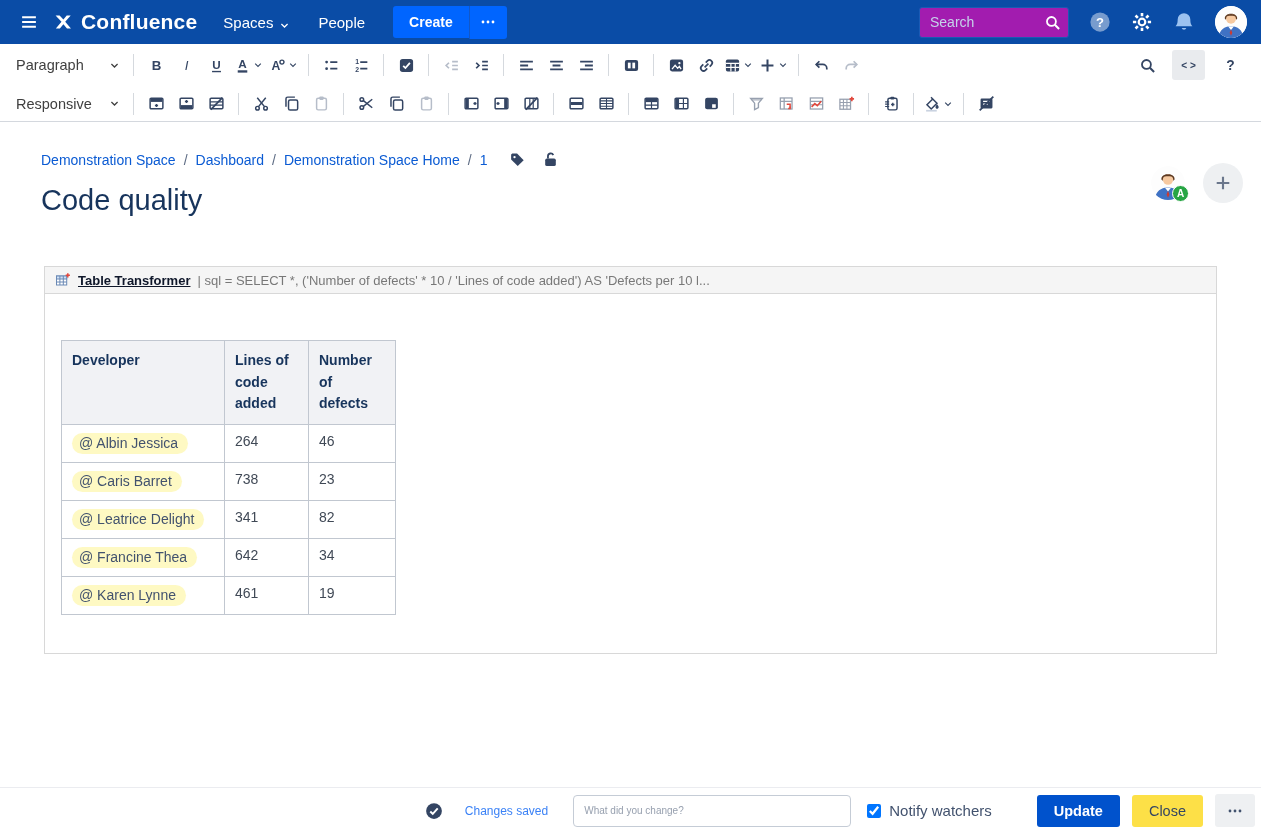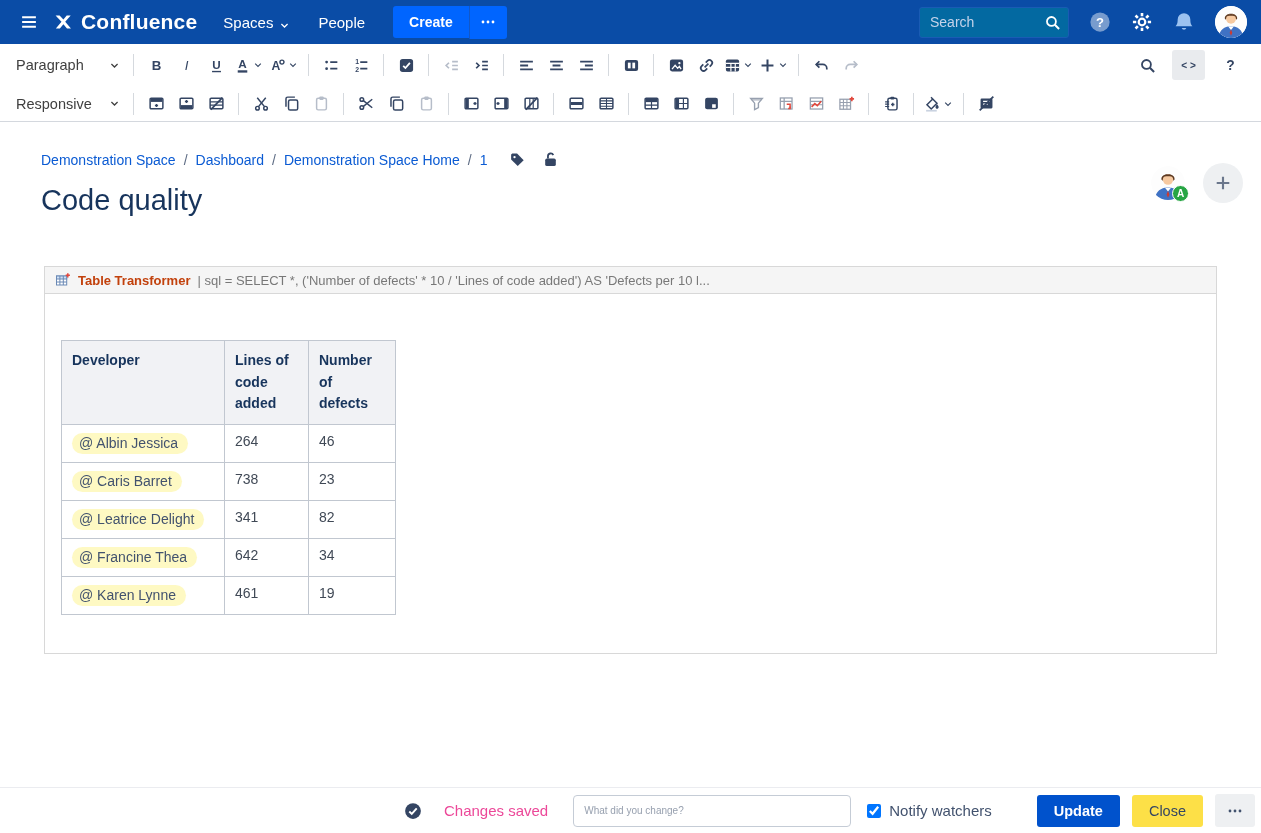--- a/index.html
+++ b/index.html
@@ -11,21 +11,21 @@
   .navbar { height:44px; background:#0a4ca6; display:flex; align-items:center; padding:0 14px; color:#fff; }
   .nav-btn { background:none; border:none; color:#fff; cursor:pointer; display:flex; align-items:center; }
   .hamburger { width:30px; height:30px; justify-content:center; margin-right:8px; }
   .logo { display:flex; align-items:center; gap:7px; margin-right:26px; cursor:pointer; }
   .logo-text { font-size:21px; font-weight:600; letter-spacing:.2px; color:#fff; }
   .nav-item { font-size:15px; color:#fff; display:flex; align-items:flex-end; gap:6px; margin-right:28px; cursor:pointer; }
   .btn-create { background:#0065FF; border:none; color:#fff; font-size:14px; font-weight:700; padding:8px 16px; border-radius:3px 0 0 3px; cursor:pointer; }
   .btn-create-more { background:#0065FF; border:none; border-left:1px solid #1258c8; color:#fff; width:38px; height:33px; border-radius:0 3px 3px 0; cursor:pointer; display:flex; align-items:center; justify-content:center; }
   .nav-right { margin-left:auto; display:flex; align-items:center; gap:20px; }
   .nav-search-wrap { position:relative; }
-  .nav-search { width:150px; height:31px; background:#0369a1; border:1px solid #1a5bb4; border-radius:3px; color:#fff; font-size:14px; padding:0 30px 0 10px; outline:none; }
+  .nav-search { width:150px; height:31px; background:#a21caf; border:1px solid #1a5bb4; border-radius:3px; color:#fff; font-size:14px; padding:0 30px 0 10px; outline:none; }
   .nav-search::placeholder { color:#c5d3ea; }
   .nav-search-icon { position:absolute; right:8px; top:7px; width:17px; height:17px; color:#fff; }
   .nav-circle-icon { width:22px; height:22px; color:#fff; }
   .bell { color:#9cc2f0; }
   .nav-avatar { width:32px; height:32px; border-radius:50%; overflow:hidden; cursor:pointer; background:#fff; }
 
   
   .toolbar { display:flex; align-items:center; padding:0 16px; background:#fff; }
   .toolbar.row1 { height:42px; }
   .toolbar.row2 { height:36px; border-bottom:1px solid #d4d8de; }
@@ -52,34 +52,34 @@
   .contrib-avatar svg { width:34px; height:34px; border-radius:50%; }
   .badge { position:absolute; right:-4px; bottom:-2px; width:17px; height:17px; border-radius:50%; background:#27A544; color:#fff; font-size:10px; font-weight:700; display:flex; align-items:center; justify-content:center; border:1px solid #fff; }
   .add-page-btn { width:40px; height:40px; border-radius:50%; background:#eef0f2; border:none; cursor:pointer; display:flex; align-items:center; justify-content:center; color:#6b778c; }
   .add-page-btn svg { width:18px; height:18px; }
   .page-title { margin:16px 0 0 41px; font-size:29px; font-weight:500; color:#17345c; }
 
   
   .macro { margin:49px 44px 0 44px; }
   .macro-header { height:28px; background:#f5f5f5; border:1px solid #d8d8d8; display:flex; align-items:center; padding:0 10px; gap:7px; font-size:13px; white-space:nowrap; overflow:hidden; }
   .macro-header .m-ic { width:16px; height:16px; flex:0 0 auto; }
-  .macro-name { font-weight:700; color:#c2410c; }
+  .macro-name { font-weight:700; color:#0f172a;text-decoration:underline; }
   .macro-params { color:#787878; overflow:hidden; text-overflow:ellipsis; }
   .macro-body { border:1px solid #d8d8d8; border-top:none; background:#fff; height:360px; padding:46px 16px 16px 16px; }
 
   table.data { border-collapse:collapse; font-size:14px; }
   table.data th, table.data td { border:1px solid #c1c7d0; text-align:left; vertical-align:top; }
   table.data th { background:#f1f2f5; color:#17345c; font-weight:700; padding:9px 10px; line-height:1.55; }
   table.data td { padding:8px 10px; color:#404956; }
   .col-dev { width:163px; } .col-lines { width:84px; } .col-def { width:87px; }
   .mention { display:inline-block; background:#fef9c3; border-radius:12px; padding:2px 10px 3px 7px; color:#42526e; cursor:pointer; }
 
   
   .footer { position:absolute; bottom:0; left:0; width:100%; height:46px; background:#fff; border-top:1px solid #ebecf0; display:flex; align-items:center; justify-content:flex-end; padding-right:6px; }
-  .status { display:flex; align-items:center; gap:22px; margin-right:25px; color:#ec4899; font-size:15px; }
+  .status { display:flex; align-items:center; gap:22px; margin-right:25px; color:#3b82f6; font-size:12px; }
   .status svg { width:18px; height:18px; color:#344563; }
   .comment-input { width:278px; height:32px; border:1px solid #c5ccd6; border-radius:4px; font-size:10px; padding:0 10px; color:#172B4D; outline:none; margin-right:16px; }
   .comment-input::placeholder { color:#97a0af; }
   .notify { display:flex; align-items:center; gap:8px; margin-right:45px; color:#42526e; font-size:15px; }
   .notify input { width:14px; height:14px; cursor:pointer; }
   .btn-update { background:#0052CC; color:#fff; border:none; font-size:14.5px; font-weight:700; padding:8px 17px; border-radius:3px; cursor:pointer; margin-right:12px; }
   .btn-close { background:#fde047; color:#344563; border:none; font-size:14.5px; padding:8px 17px; border-radius:3px; cursor:pointer; margin-right:12px; }
   .btn-footer-more { background:#eef0f2; border:none; width:40px; height:33px; border-radius:3px; cursor:pointer; color:#42526e; display:flex; align-items:center; justify-content:center; }
   .btn-footer-more svg { width:16px; height:16px; }
 </style>

